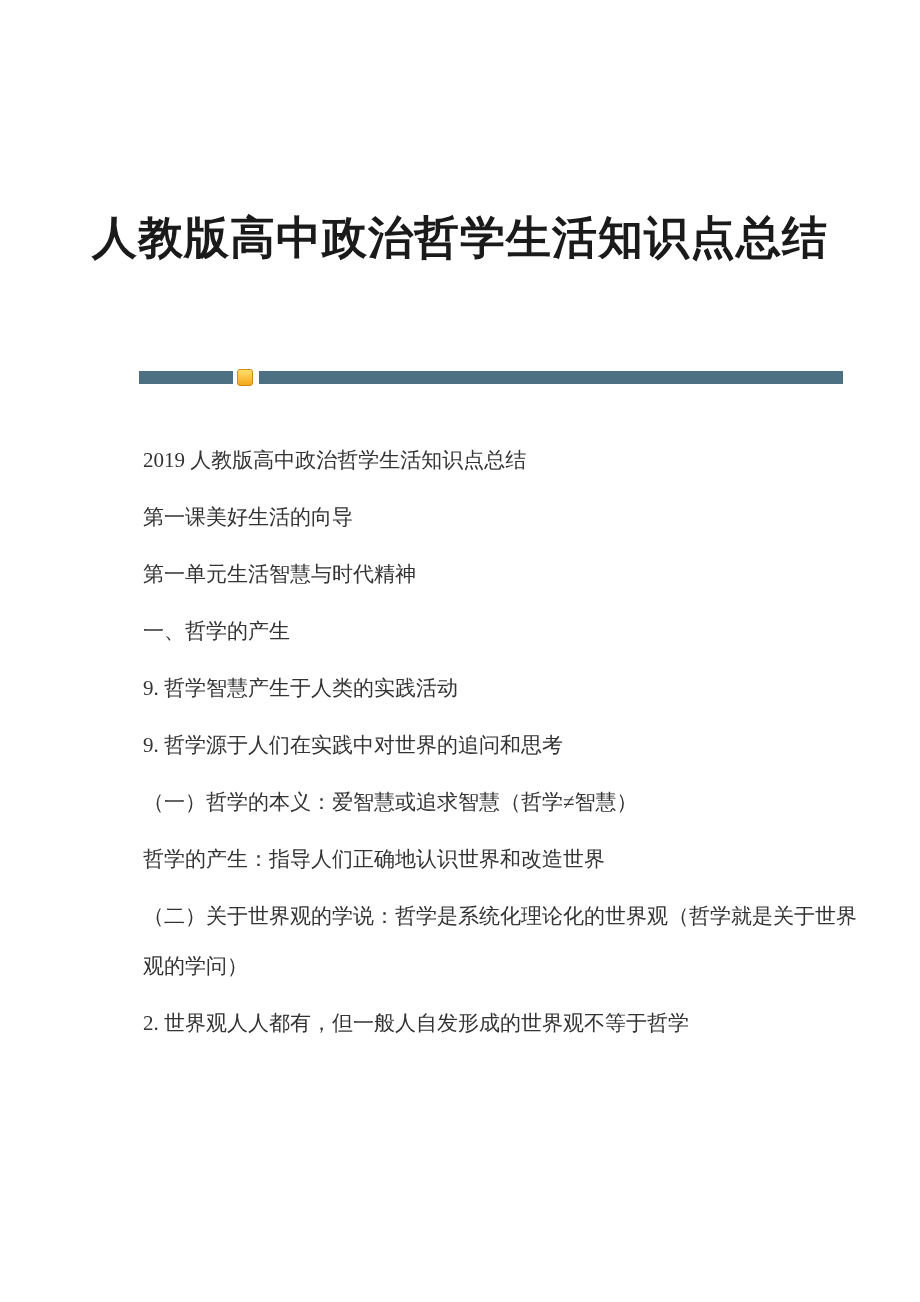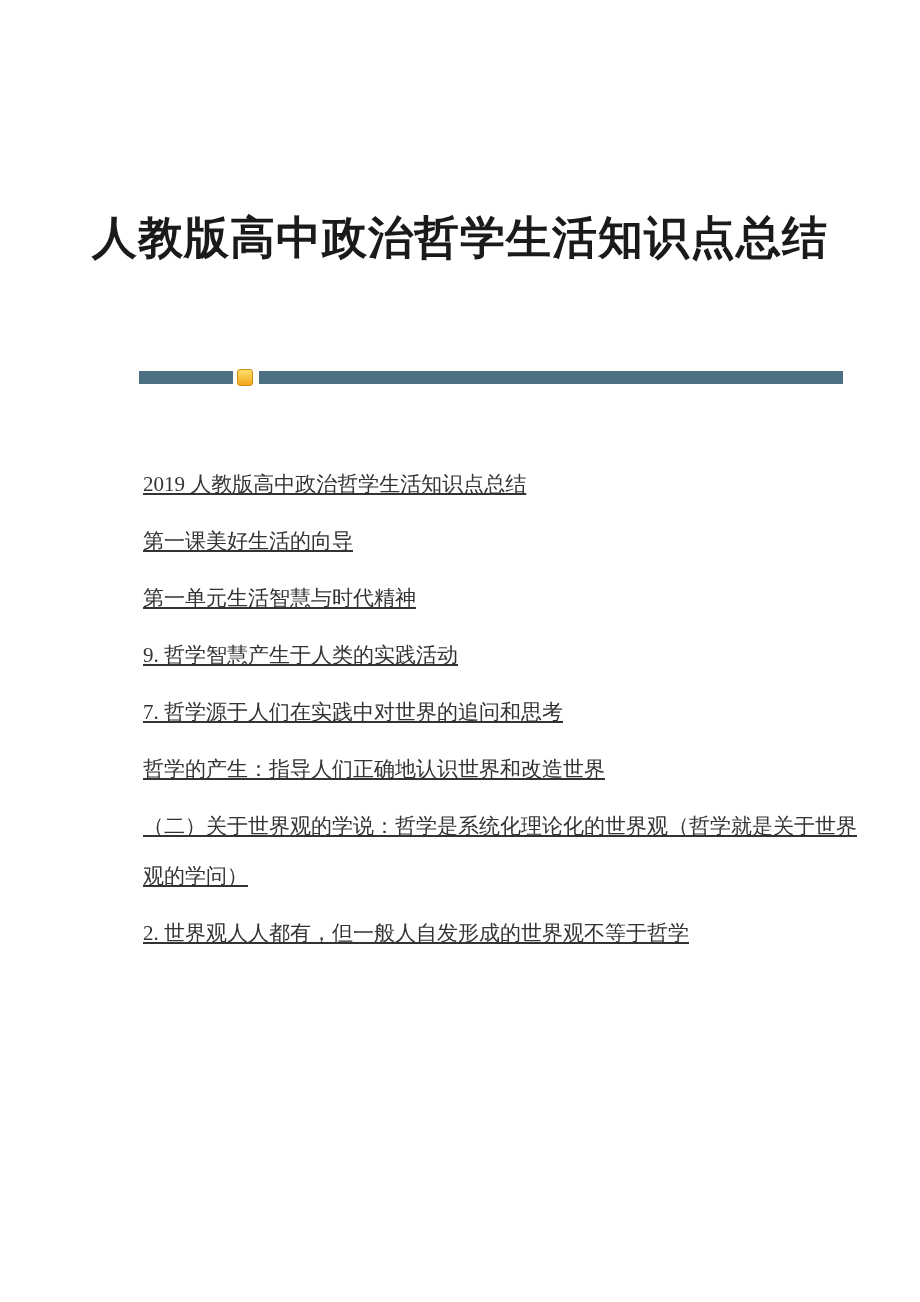--- a/index.html
+++ b/index.html
@@ -53,28 +53,27 @@
     height: 17px;
     margin: 0 6px 0 4px;
     border-radius: 3px;
     box-sizing: border-box;
     border: 1px solid #d18a10;
     background: linear-gradient(180deg, #ffdf6b, #f2a71b);
     flex: 0 0 auto;
   }
   .doc-body {
     position: absolute;
-    top: 459px;
+    top: 435px;
     left: 143px;
     width: 740px;
     font-size: 21px;
     line-height: 50px;
     color: var(--text-color, #333333);
     white-space: nowrap;
-    text-decoration: underline;
   }
   .para {
     margin: 0 0 7px 0;
   }
 </style>
 </head>
 <body>
 
 <div class="page">
 
@@ -83,20 +82,22 @@
   <div class="divider">
     <span class="seg seg-left"></span>
     <span class="marker" style="background: linear-gradient(rgb(255, 223, 107), rgb(242, 167, 27)); border-color: rgb(209, 138, 16);"></span>
     <span class="seg seg-right"></span>
   </div>
 
   <div class="doc-body" id="doc-body">
       <div class="para">2019 人教版高中政治哲学生活知识点总结</div>
       <div class="para">第一课美好生活的向导</div>
       <div class="para">第一单元生活智慧与时代精神</div>
+      <div class="para">一、哲学的产生</div>
       <div class="para">9. 哲学智慧产生于人类的实践活动</div>
-      <div class="para">7. 哲学源于人们在实践中对世界的追问和思考</div>
+      <div class="para">9. 哲学源于人们在实践中对世界的追问和思考</div>
+      <div class="para">（一）哲学的本义：爱智慧或追求智慧（哲学≠智慧）</div>
       <div class="para">哲学的产生：指导人们正确地认识世界和改造世界</div>
       <div class="para">（二）关于世界观的学说：哲学是系统化理论化的世界观（哲学就是关于世界<br>观的学问）</div>
       <div class="para">2. 世界观人人都有，但一般人自发形成的世界观不等于哲学</div>
     </div>
 
 </div>
 
 </body></html>

